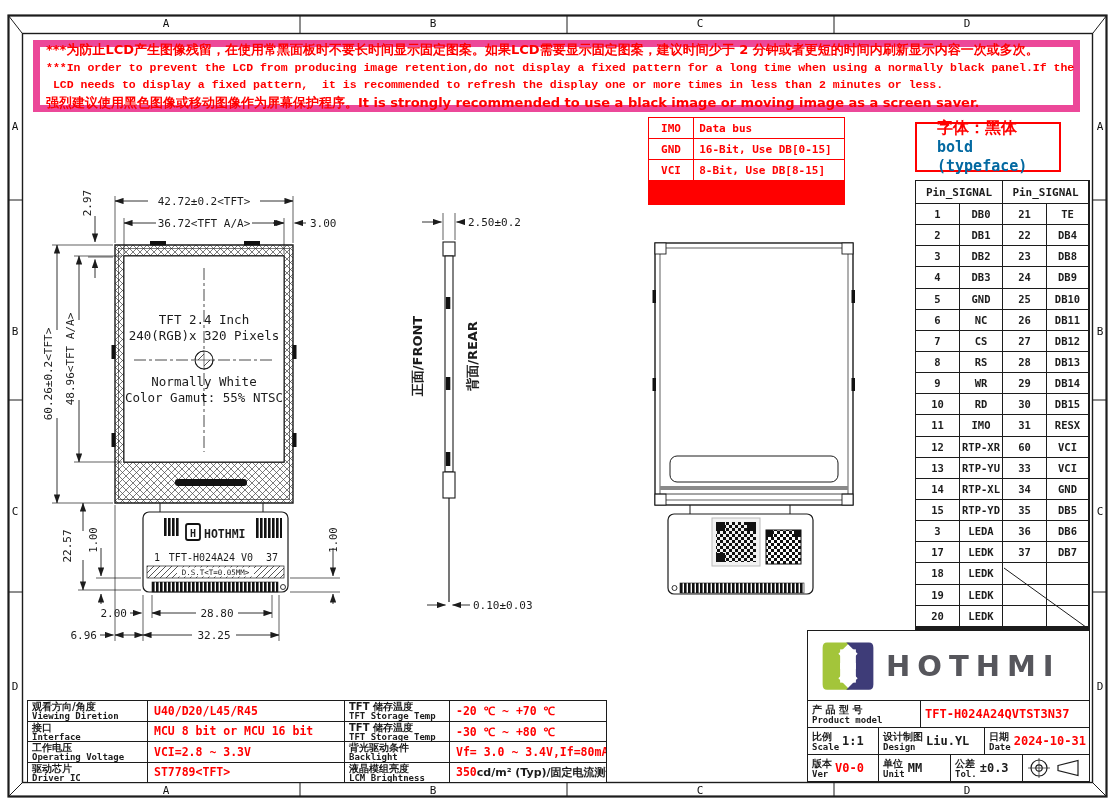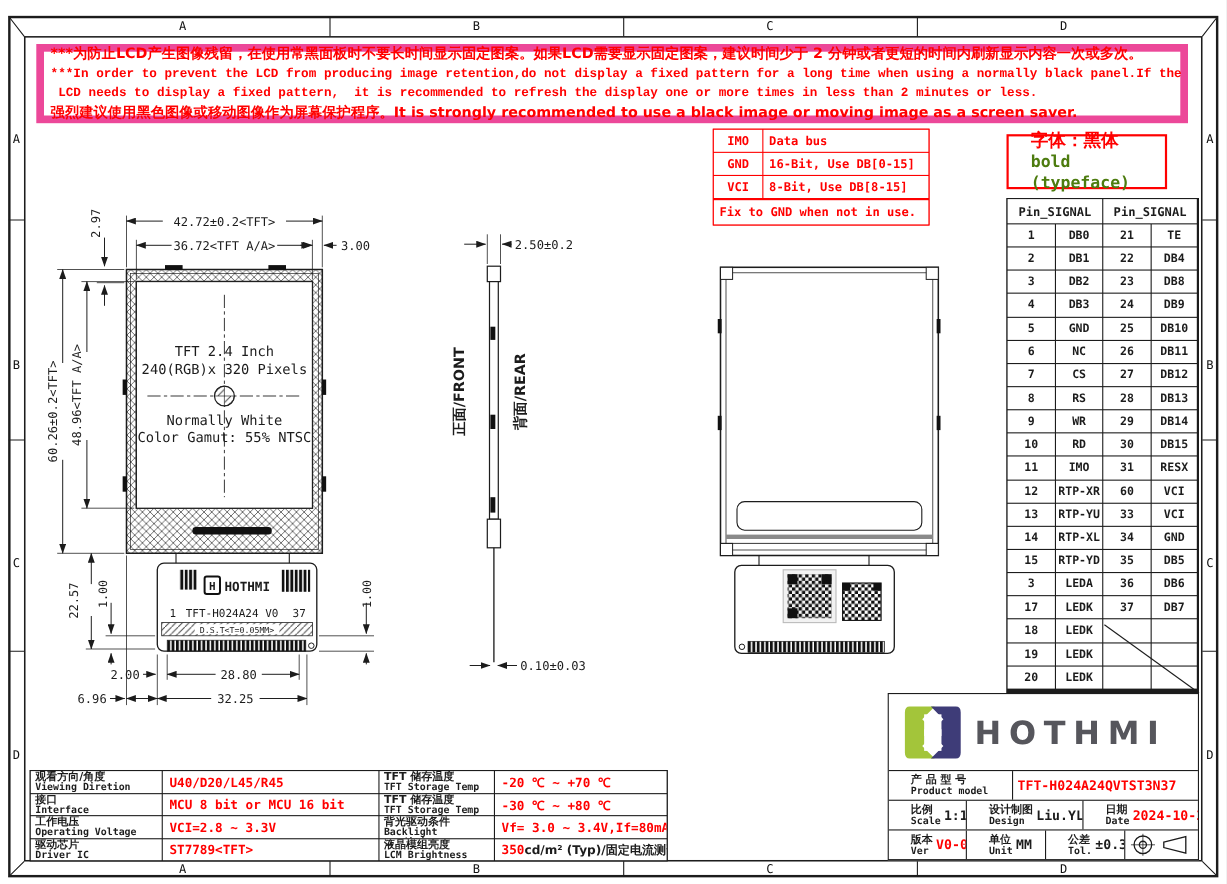--- a/index.html
+++ b/index.html
@@ -18,21 +18,21 @@
   
   #imotable{left:648px;top:117px;width:197px;height:88px;background:#ff0000;border:1.6px solid #ff0000;
             display:grid;grid-template-columns:44px 1fr;grid-template-rows:20px 20px 20px 1fr;gap:1.2px;box-sizing:border-box;}
   #imotable .c{background:#fff;color:#ff0000;font-weight:bold;font-size:11px;display:flex;align-items:center;padding-left:5px;}
   #imotable .c.pin{justify-content:center;padding-left:0;}
   #imotable .foot{grid-column:1 / span 2;}
   
   #typeface{left:915px;top:122px;width:146px;height:50px;border:2.4px solid #ff0000;box-sizing:border-box;
             display:flex;flex-direction:column;justify-content:center;padding-left:20px;}
   #typeface .t1{color:#ff0000;font-weight:bold;font-size:16px;font-family:"DejaVu Sans",sans-serif;line-height:20px;}
-  #typeface .t2{color:#4d7c0f;font-weight:bold;font-size:15px;line-height:19px;}
+  #typeface .t2{color:#0369a1;font-weight:bold;font-size:15px;line-height:19px;}
   
   #pintable{left:915px;top:180px;width:175px;height:450px;background:#1c1c1c;border:1.5px solid #1c1c1c;
             box-sizing:border-box;display:grid;grid-template-columns:43px 42px 43px 41px;
             grid-template-rows:22px repeat(20,20.15px);gap:1px;}
   #pintable .hc{grid-column:span 2;background:#fff;display:flex;align-items:center;justify-content:center;
                 font-weight:bold;font-size:11px;}
   #pintable .pt-cell{background:#fff;display:flex;align-items:center;justify-content:center;
                      font-weight:bold;font-size:10.5px;}
   #pintable svg.diag{position:absolute;left:0;top:0;pointer-events:none;}
   
@@ -45,21 +45,21 @@
   #spectable .vc{background:#fff;display:flex;align-items:center;padding-left:6px;
                  font-weight:bold;font-size:11.5px;color:#ff0000;white-space:nowrap;overflow:hidden;}
   #spectable .vc .sfx{color:#1c1c1c;font-family:"DejaVu Sans",sans-serif;font-size:11px;}
   
   #titleblock{left:807px;top:630px;width:283px;height:152px;border:1.6px solid #1c1c1c;box-sizing:border-box;
               display:flex;flex-direction:column;background:#fff;}
   #titleblock .row{display:flex;border-top:1px solid #1c1c1c;}
   #titleblock .row:first-child{border-top:none;}
   #titleblock .cell{border-left:1px solid #1c1c1c;box-sizing:border-box;display:flex;align-items:center;overflow:hidden;}
   #titleblock .cell:first-child{border-left:none;}
-  .lblk{display:flex;flex-direction:column;justify-content:center;padding:0 3px 0 4px;flex:0 0 auto;margin-left:16px;}
+  .lblk{display:flex;flex-direction:column;justify-content:center;padding:0 3px 0 4px;flex:0 0 auto;}
   .lblk .zh{font-size:10px;line-height:11px;font-family:"DejaVu Sans",sans-serif;font-weight:bold;white-space:nowrap;}
   .lblk .en{font-size:9px;line-height:10px;font-weight:bold;white-space:nowrap;}
   .tbval{font-size:12px;font-weight:bold;white-space:nowrap;}
   .tbval.red{color:#ff0000;}
   #logorow{height:69px;display:flex;align-items:center;flex:0 0 auto;}
   #brandtext{font-size:29px;font-weight:bold;color:#56565c;letter-spacing:7px;
              font-family:"DejaVu Sans",sans-serif;margin-left:10px;}
   .trow{height:26px;flex:0 0 auto;}
   .trow2{height:27px;flex:1 1 auto;}
 </style>
@@ -280,21 +280,20 @@
     <div class="warn-zh">强烈建议使用黑色图像或移动图像作为屏幕保护程序。It is strongly recommended to use a black image or moving image as a screen saver.</div>
   </div>
 
   <div class="abs" id="imotable">
     <div class="c pin">IMO</div>
     <div class="c">Data bus</div>
     <div class="c pin">GND</div>
     <div class="c">16-Bit, Use DB[0-15]</div>
     <div class="c pin">VCI</div>
     <div class="c">8-Bit, Use DB[8-15]</div>
-    <div class="c foot">Fix to GND when not in use.</div>
   </div>
 
   <div class="abs" id="typeface">
     <div class="t1">字体：黑体</div>
     <div class="t2">bold (typeface)</div>
   </div>
 
   <div class="abs" id="pintable">
     <div class="hc">Pin_SIGNAL</div>
     <div class="hc">Pin_SIGNAL</div>

